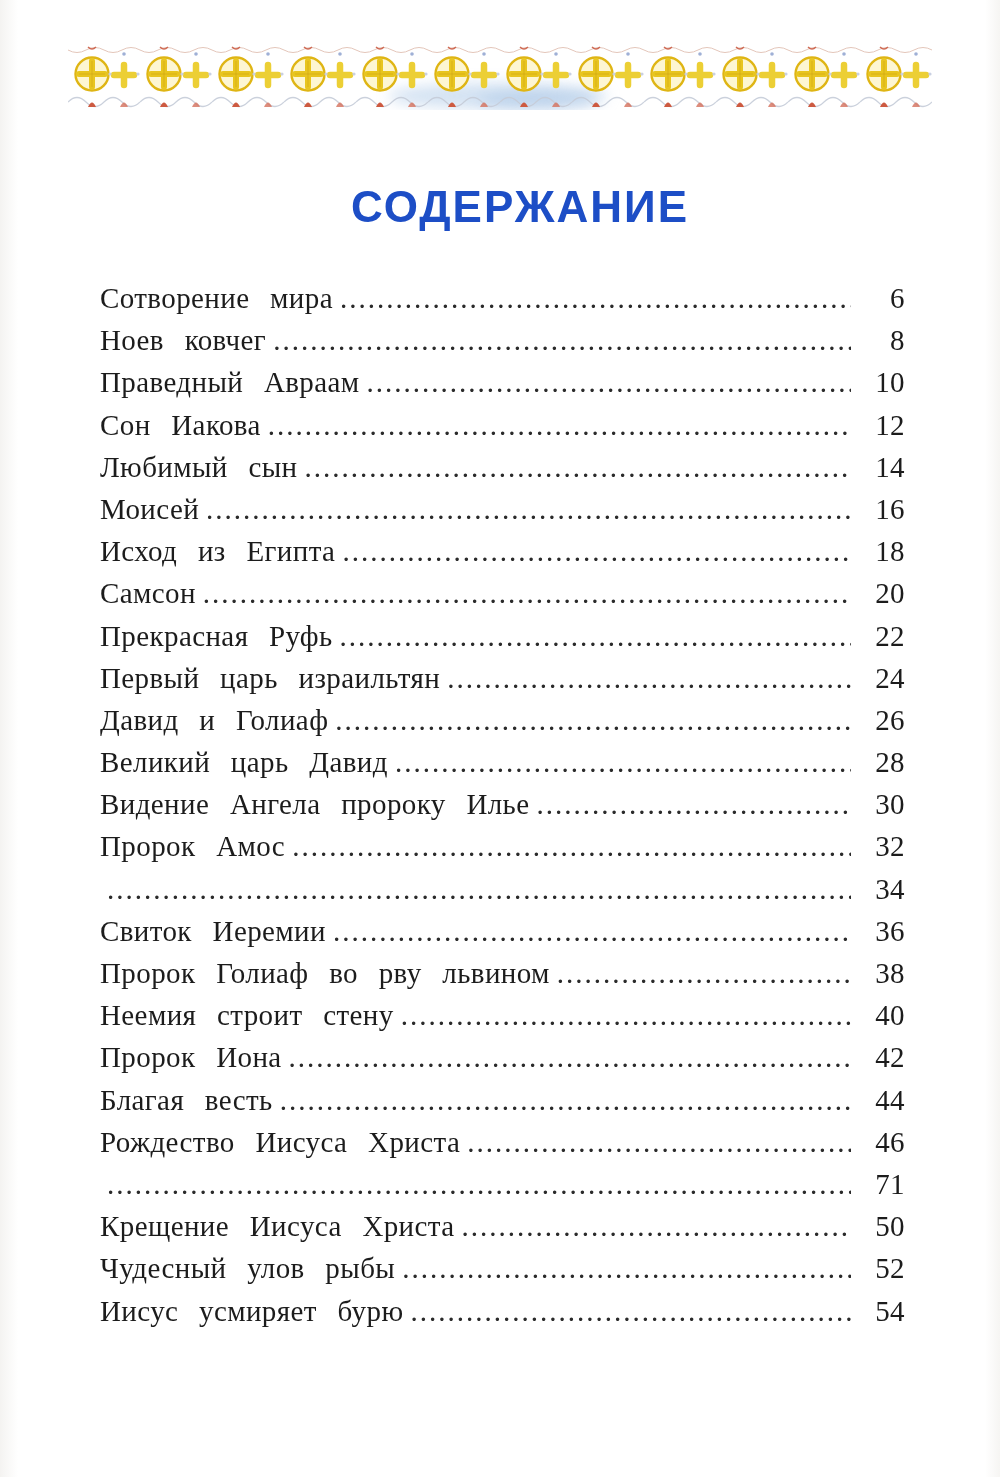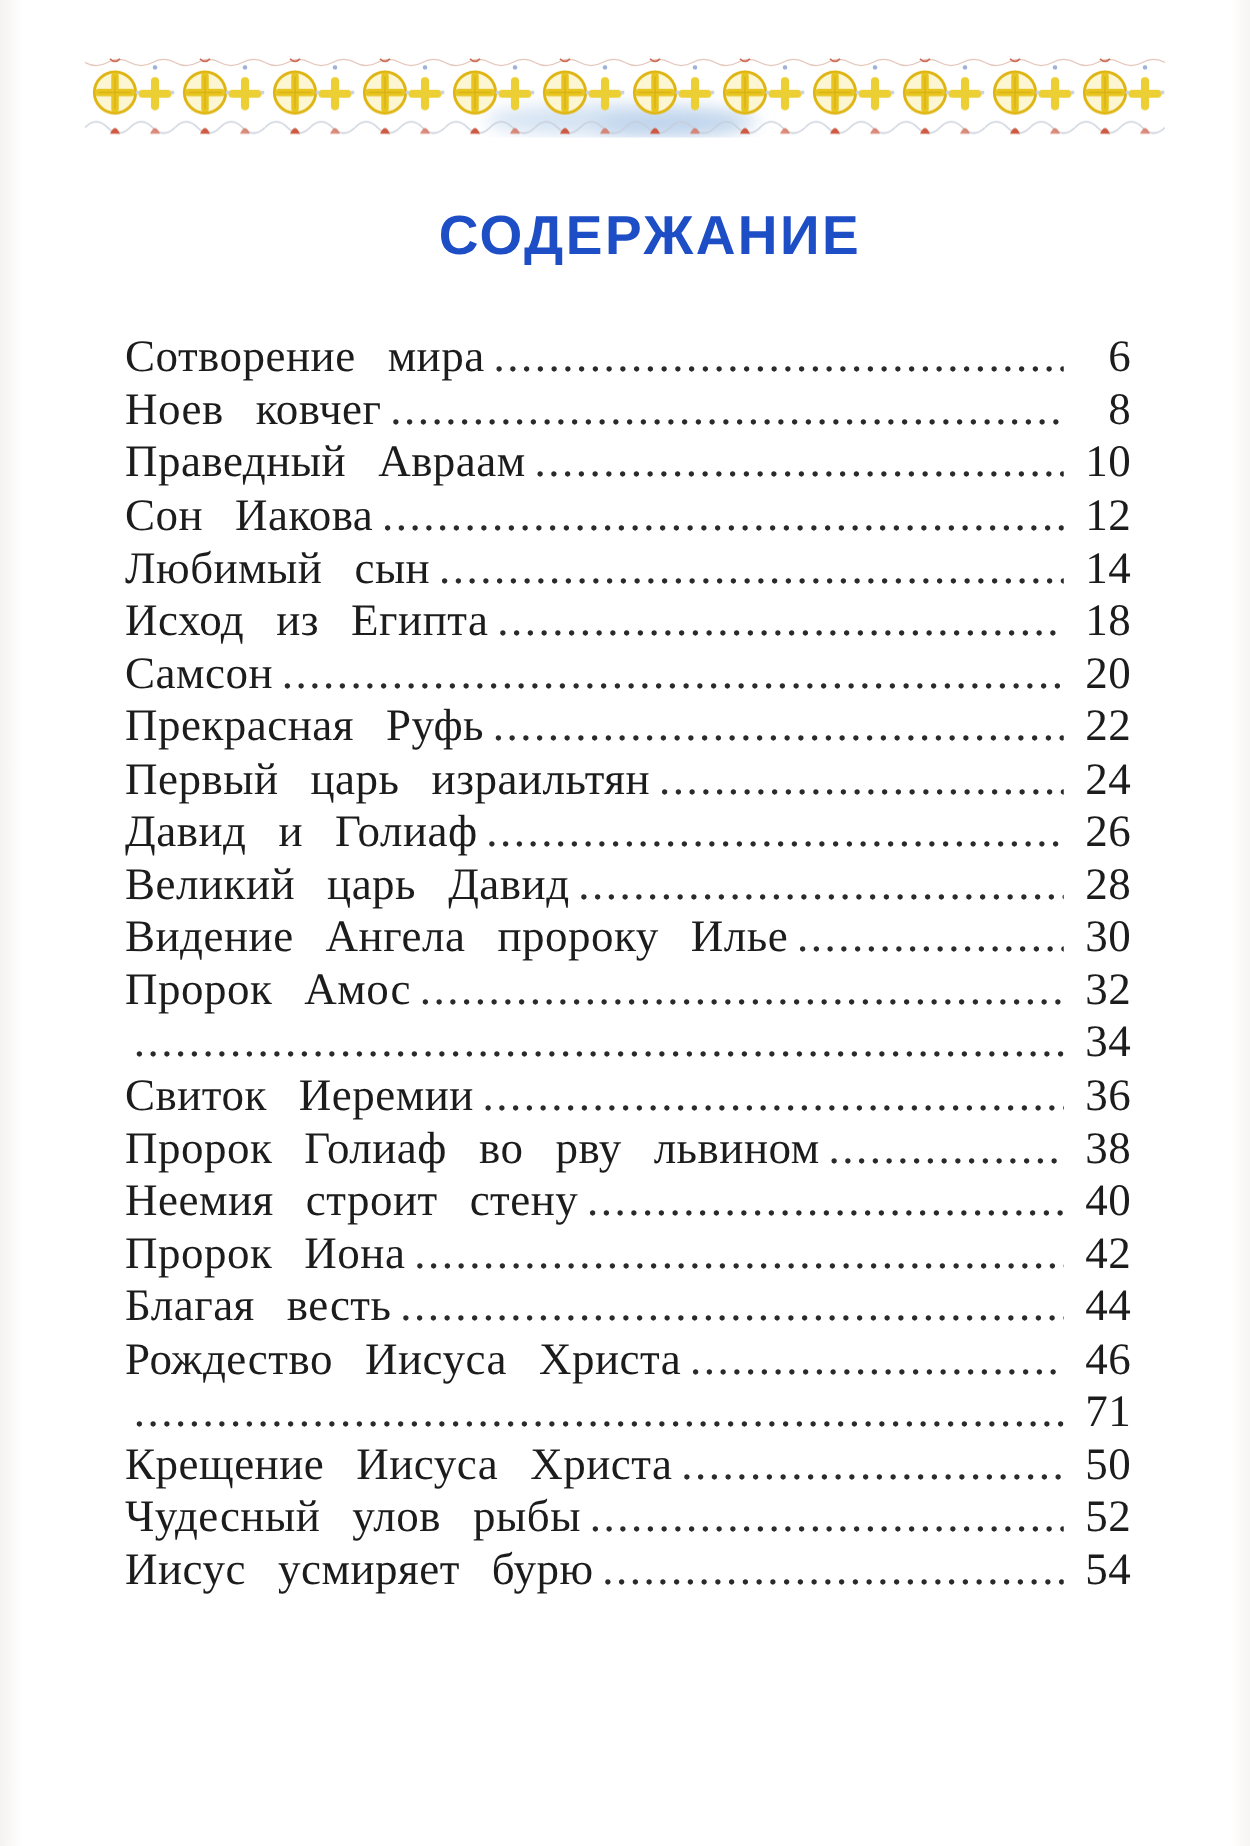--- a/index.html
+++ b/index.html
@@ -26,31 +26,31 @@
     width: 864px;
     margin: 0 auto;
     height: 66px;
   }
   h1.title {
     font-family: "Liberation Sans", "DejaVu Sans", sans-serif;
     font-weight: 700;
     font-size: 44px;
     letter-spacing: 2px;
     text-align: center;
-    margin: 54px 0 50px 0;
+    margin: 72px 0 50px 0;
     color: #1d4ec6;
     padding-left: 40px;
   }
   .toc {
     margin: 0 95px 0 100px;
   }
   .toc-row {
     display: flex;
     align-items: baseline;
-    font-size: 36px;
+    font-size: 29px;
     letter-spacing: 0.4px;
     height: 42.2px;
   }
   .toc-title {
     flex: 0 0 auto;
     white-space: nowrap;
     word-spacing: 0.45em;
   }
   .toc-dots {
     flex: 1 1 auto;
@@ -131,20 +131,25 @@
     <span class="toc-title">Сон Иакова</span>
     <span class="toc-dots"></span>
     <span class="toc-page">12</span>
   </div>
       <div class="toc-row">
     <span class="toc-title">Любимый сын</span>
     <span class="toc-dots"></span>
     <span class="toc-page">14</span>
   </div>
       <div class="toc-row">
+    <span class="toc-title">Моисей</span>
+    <span class="toc-dots"></span>
+    <span class="toc-page">16</span>
+  </div>
+      <div class="toc-row">
     <span class="toc-title">Исход из Египта</span>
     <span class="toc-dots"></span>
     <span class="toc-page">18</span>
   </div>
       <div class="toc-row">
     <span class="toc-title">Самсон</span>
     <span class="toc-dots"></span>
     <span class="toc-page">20</span>
   </div>
       <div class="toc-row">

